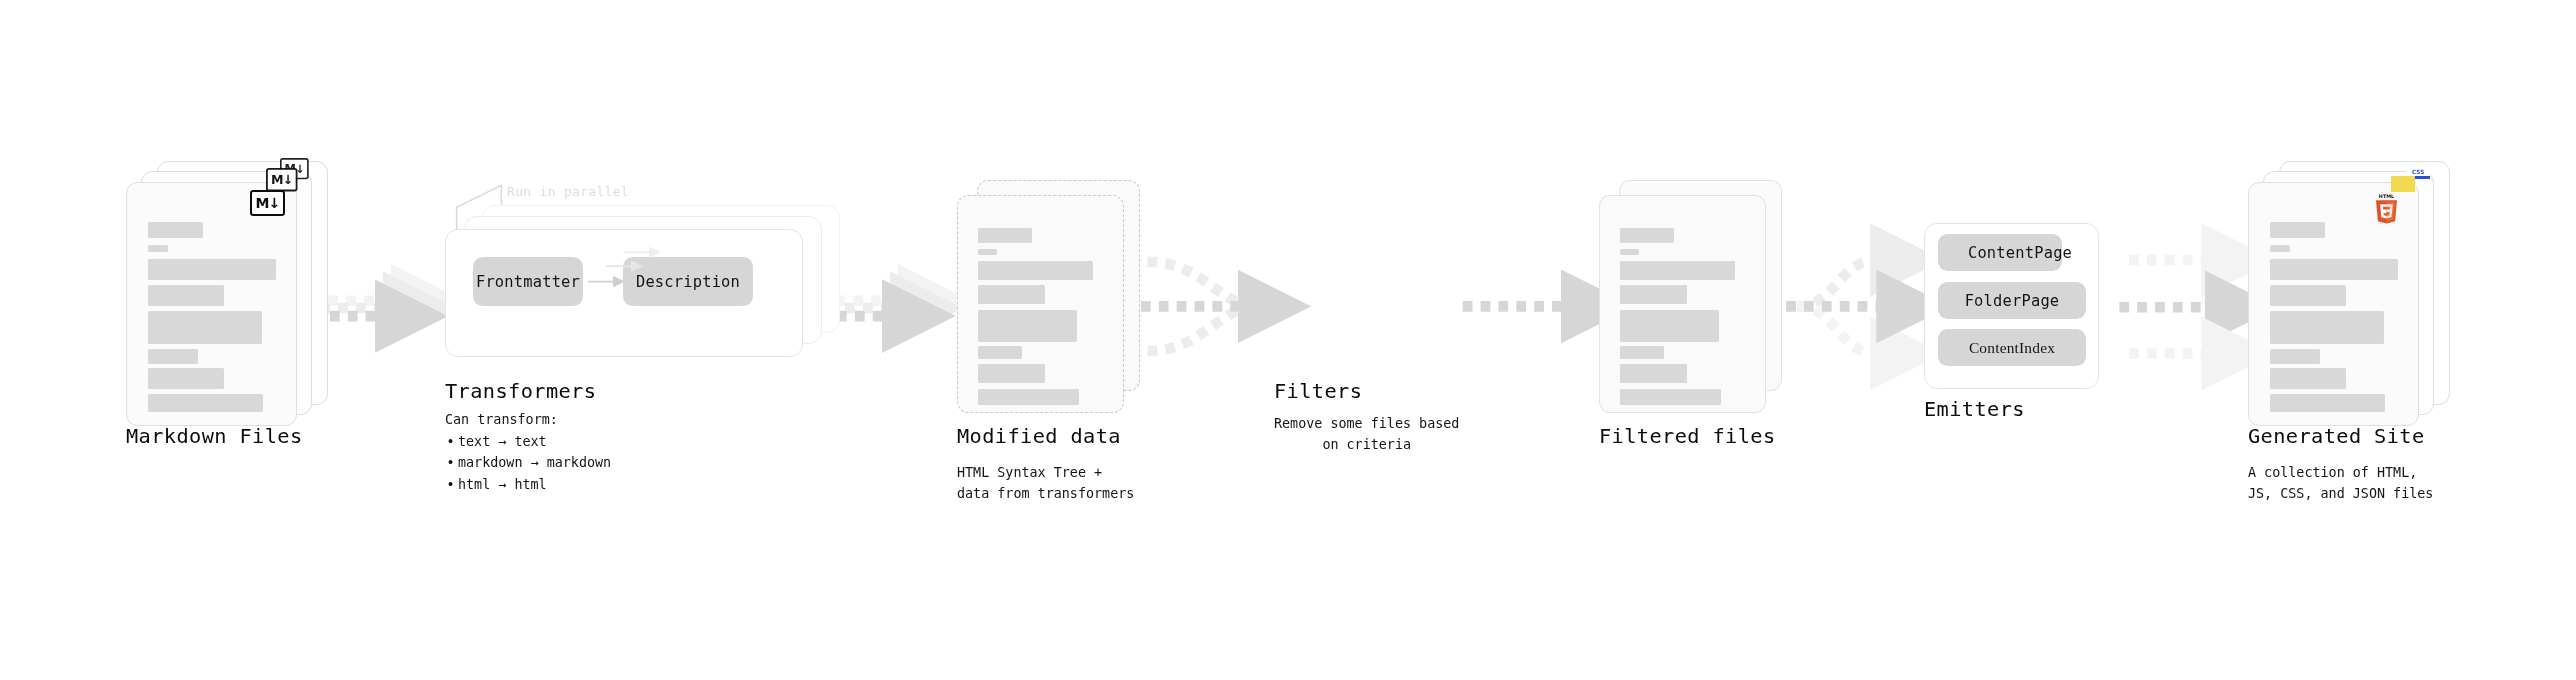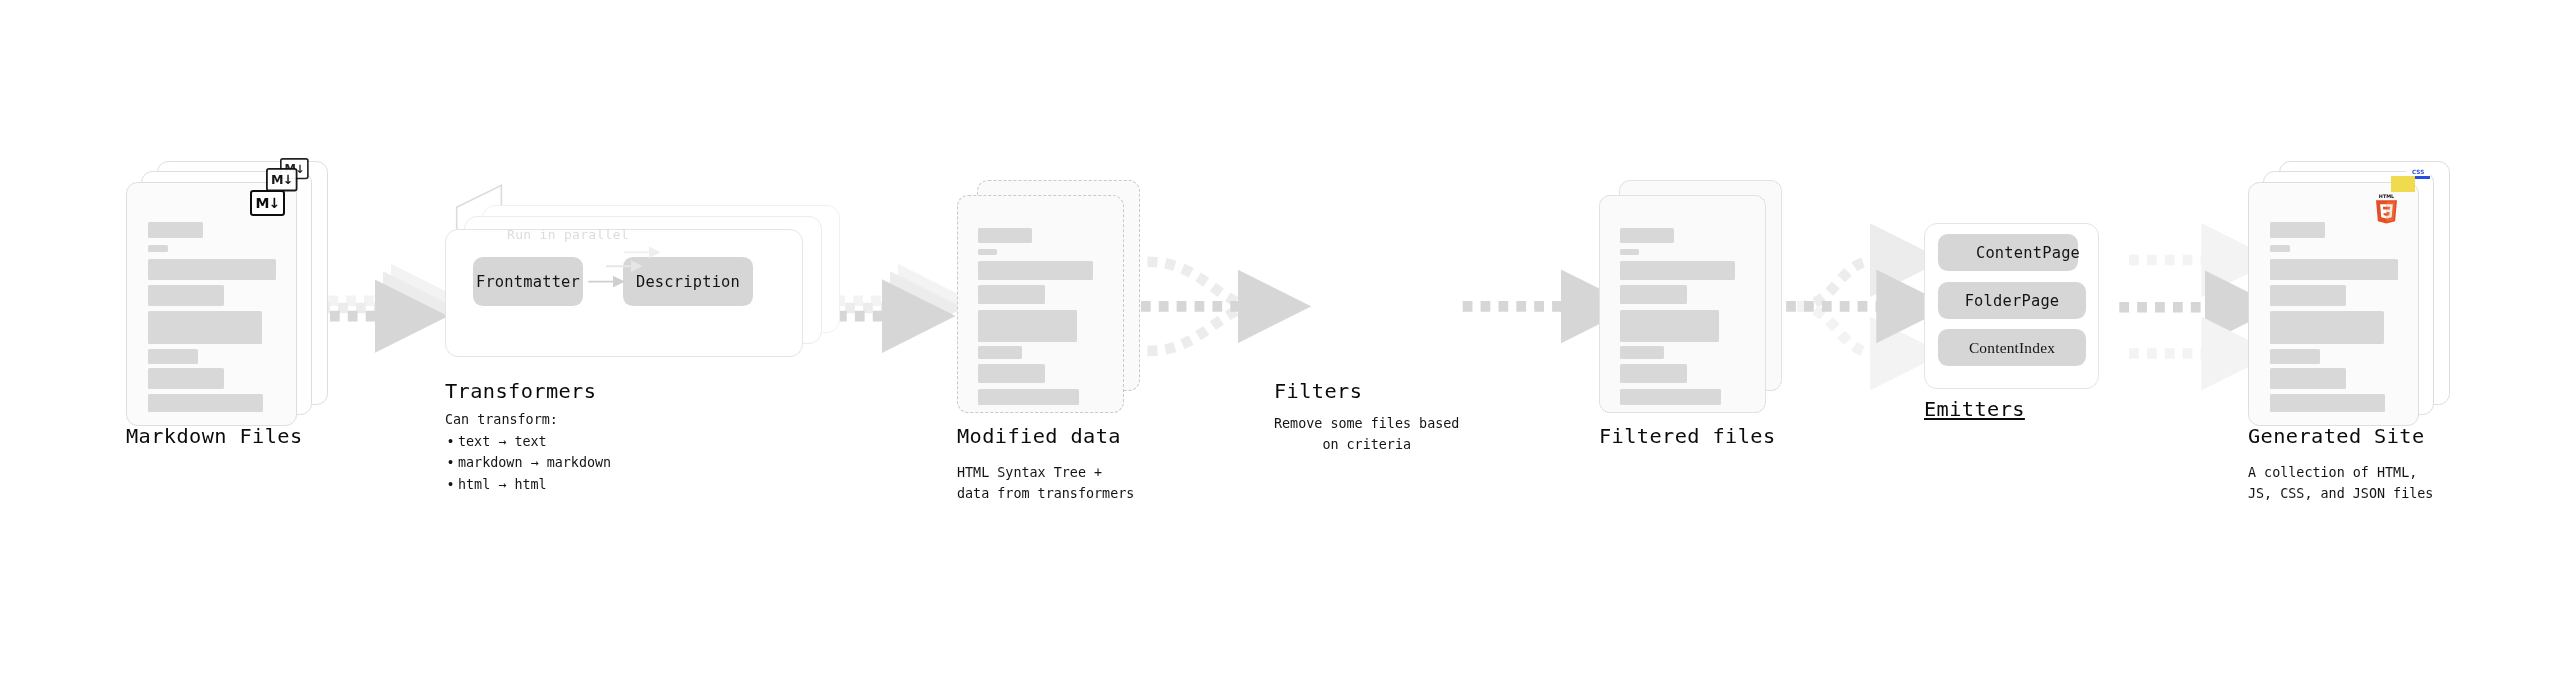--- a/index.html
+++ b/index.html
@@ -127,21 +127,20 @@
     line-height: 1.55;
     color: #141414;
     white-space: pre;
   }
   .note {
     position: absolute;
     font-size: 13px;
     color: #dcdcdc;
     white-space: nowrap;
     letter-spacing: 0.3px;
-    margin-top: 43px;
   }
   .bullets {
     position: absolute;
     font-size: 13.4px;
     line-height: 1.62;
     color: #141414;
   }
   .bullets .hdr { white-space: pre; }
   .bullets ul { margin: 0; padding-left: 13px; list-style: none; }
   .bullets li { white-space: pre; position: relative; }
@@ -332,26 +331,26 @@
         <div class="skel" style="left:19.5px; top:168px; width:67px;  height:19.5px;"></div>
         <div class="skel" style="left:19.5px; top:193px; width:101px; height:16.3px;"></div>
       </div>
     </div>
   </div>
 
   <div class="title" style="left:1599px; top:424px;">Filtered files</div>
 
   <div class="node" style="left:1924px; top:223px; width:175px; height:166px;">
     <div class="group-box" style="left:0px; top:0px; width:175px; height:166px; border-color:#e4e4e4;"></div>
-    <div class="chip" style="left:14px; top:11.4px; width:140px; height:37px;padding-left:40px;">ContentPage</div>
+    <div class="chip" style="left:14px; top:11.4px; width:124px; height:37px;padding-left:40px;">ContentPage</div>
     <div class="chip" style="left:14px; top:59px; width:148px; height:37px;">FolderPage</div>
     <div class="chip" style="left:14px; top:106px; width:148px; height:37px;font-family:Liberation Serif, serif;">ContentIndex</div>
   </div>
 
-  <div class="title" style="left:1924px; top:397px;text-decoration:underline;">Emitters</div>
+  <div class="title" style="left:1924px; top:397px;">Emitters</div>
 
 
   <div class="card-stack" style="left:2248px; top:161px; width:211px; height:268px;">
 
     <div class="card ghost" style="left:31px; top:0px; width:171px; height:244px;"></div>
     <div class="card ghost" style="left:15.4px; top:9.8px; width:171px; height:244px;"></div>
 
     <div class="card" style="left:0px; top:21px; width:171px; height:244px;">
       <div class="card-body">
         <div class="skel" style="left:21px; top:39px;  width:55px;  height:16.3px;"></div>

